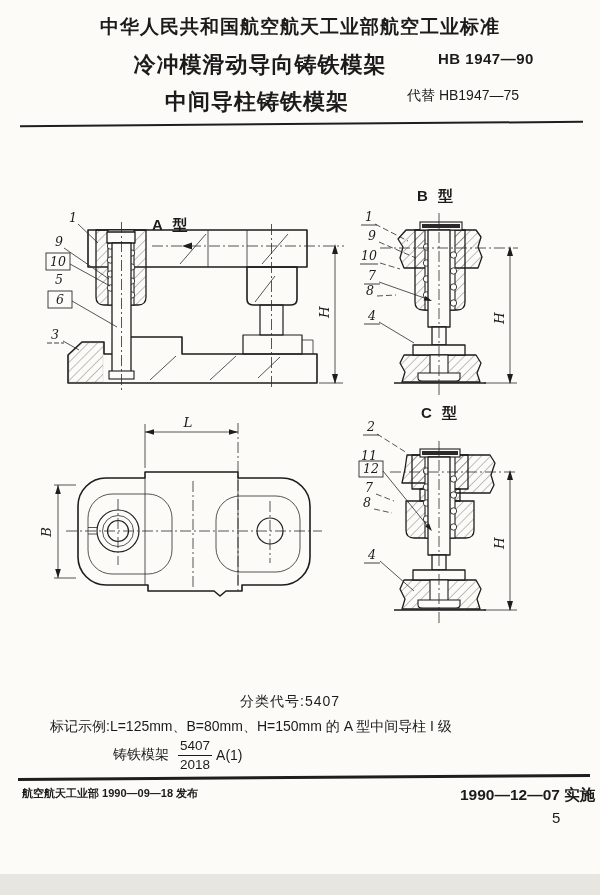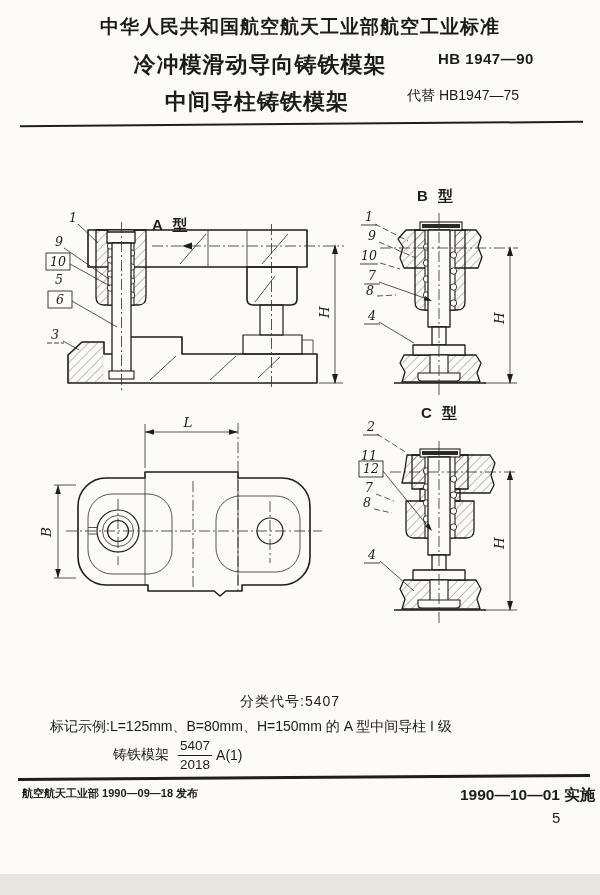--- a/index.html
+++ b/index.html
@@ -282,16 +282,16 @@
     <span>铸铁模架</span>
     <span class="frac">
       <span class="num">5407</span>
       <span class="den">2018</span>
     </span>
     <span style="margin-left:-5px;">A(1)</span>
   </div>
 
   <div class="abs rule" style="left:18px;top:776px;width:572px;height:2.5px;transform:rotate(-0.4deg);"></div>
   <div class="abs foot-left">航空航天工业部 1990—09—18 发布</div>
-  <div class="abs foot-right">1990—10—01 实施</div>
+  <div class="abs foot-right">1990—12—07 实施</div>
   <div class="abs pageno">5</div>
 
 </div>
 
 </body></html>

